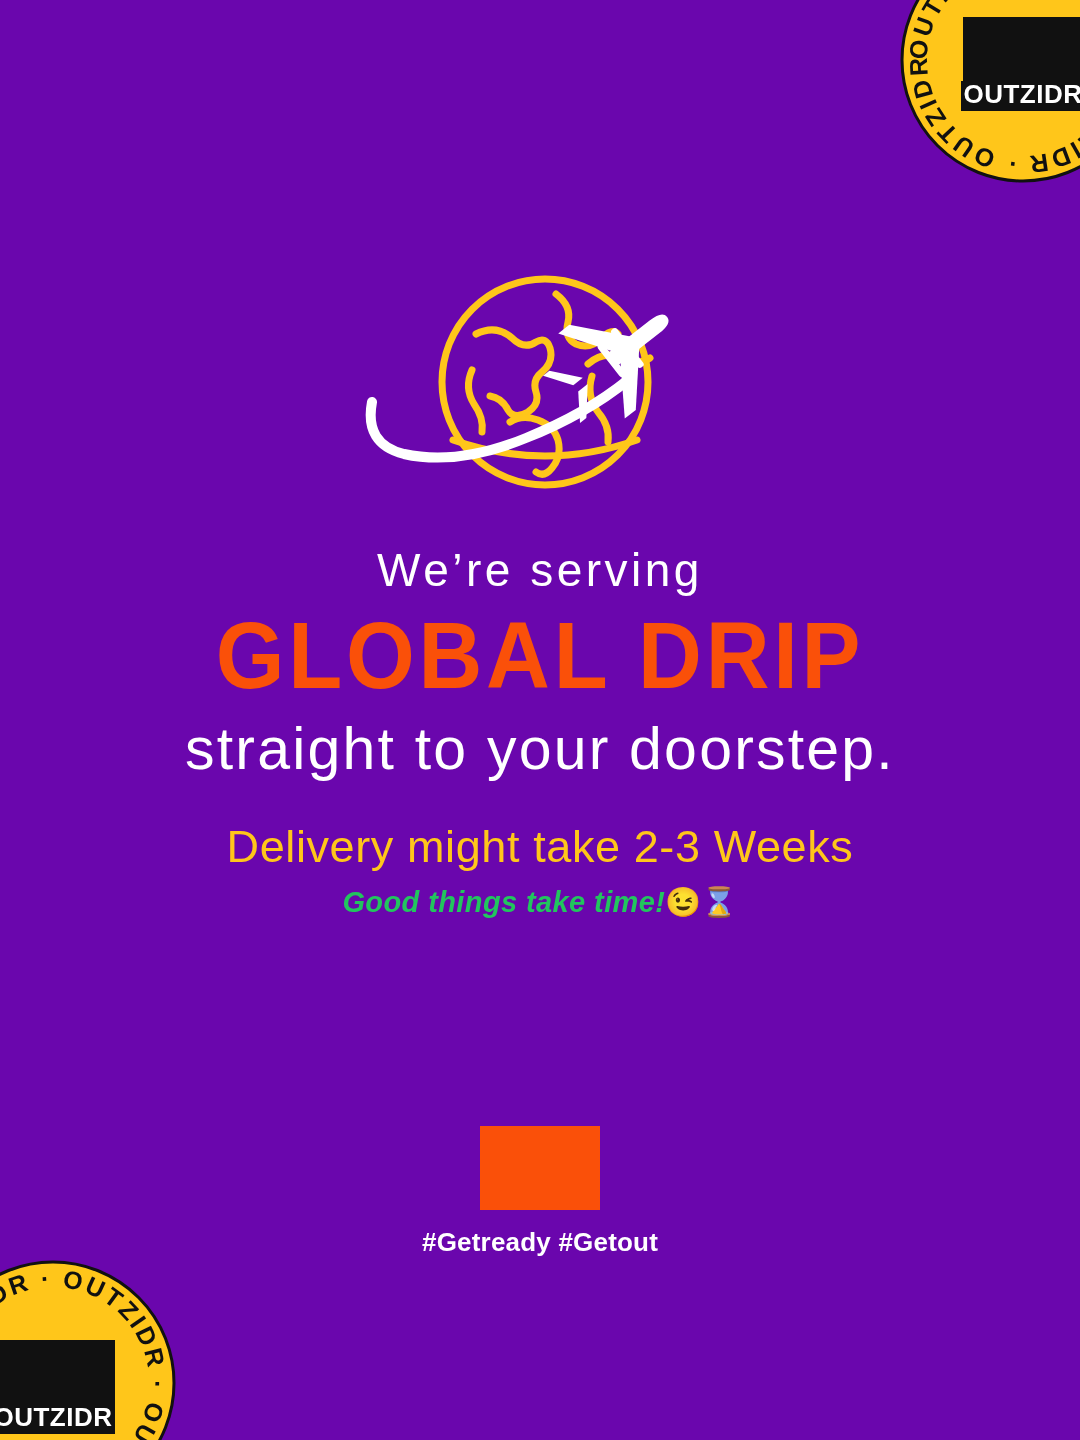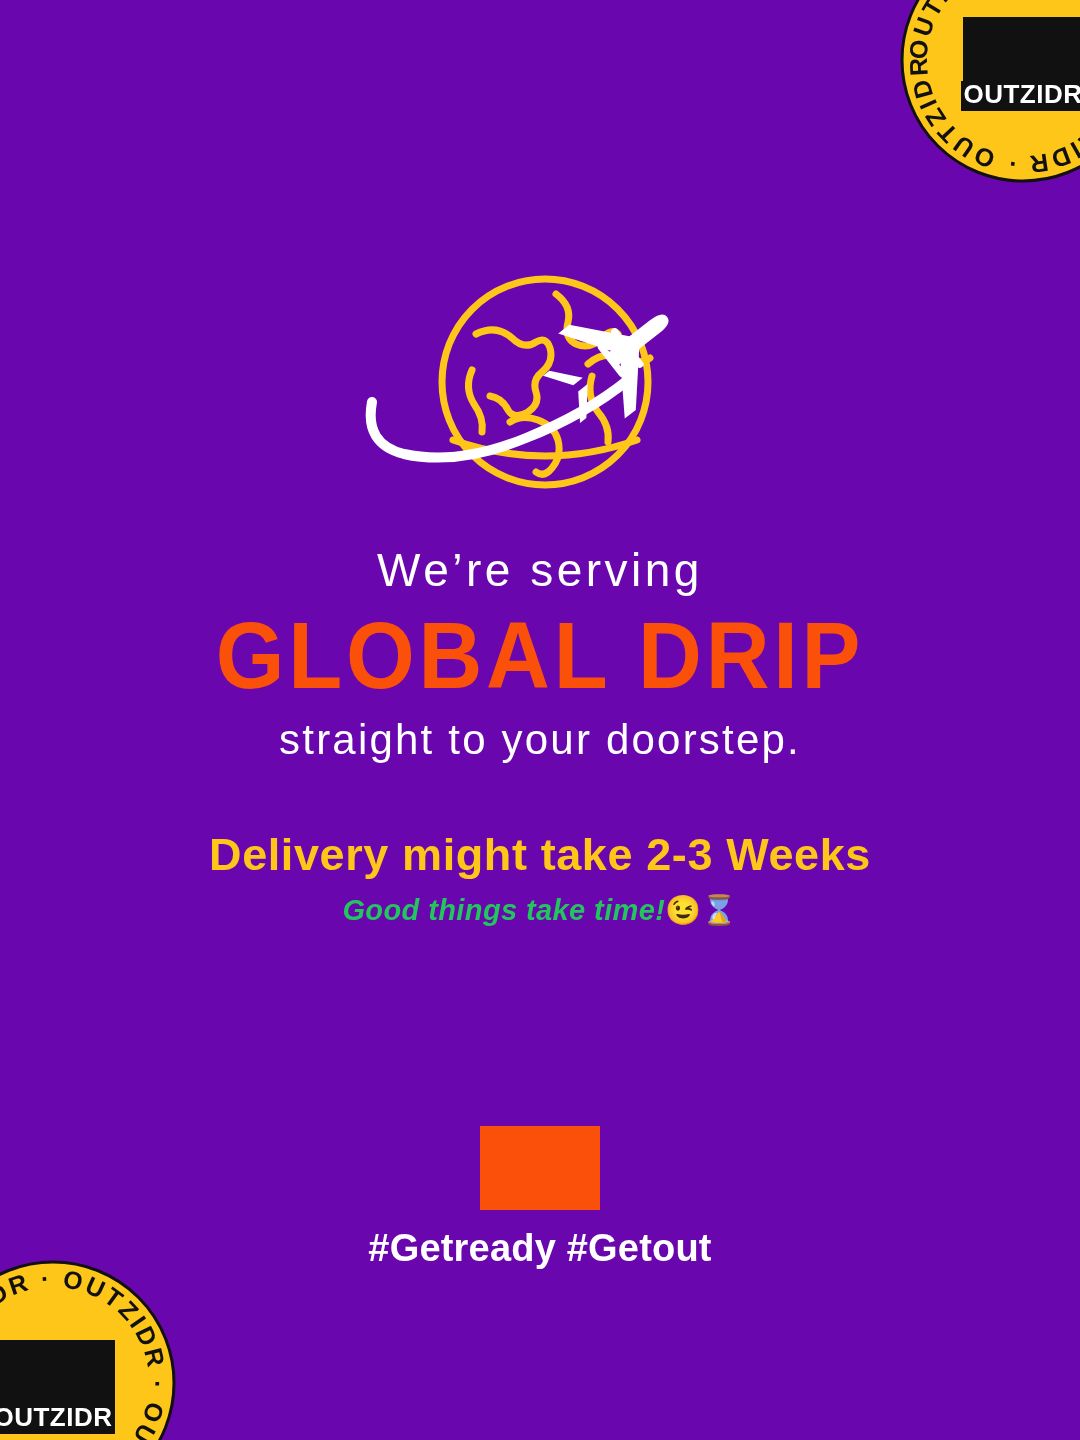--- a/index.html
+++ b/index.html
@@ -59,40 +59,40 @@
     font-size: 94px;
     font-weight: 900;
     letter-spacing: 4px;
     line-height: 1.0;
     margin: 12px 0 6px 0;
     transform: scaleX(0.94);
     font-stretch: condensed;
   }
   .line-doorstep {
     color: #FFFFFF;
-    font-size: 42px;
+    font-size: 59px;
     font-weight: 300;
     letter-spacing: 2.2px;
     line-height: 1.1;
     margin: 14px 0 0 0;
   }
 
   .delivery-block {
     position: absolute;
     top: 822px;
     left: 0;
     width: 1080px;
     text-align: center;
   }
   .line-delivery {
     color: #FFC61A;
     font-size: 45px;
-    font-weight: 700;
+    font-weight: 400;
     letter-spacing: 0.6px;
-    margin: 8px;
+    margin: 0;
     line-height: 1.1;
   }
   .line-goodthings {
     color: #22c55e;
     font-size: 29px;
     font-weight: 700;
     font-style: italic;
     letter-spacing: 0.4px;
     margin: 14px 0 0 0;
     line-height: 1.15;
@@ -109,21 +109,21 @@
   }
   .zmark {
     width: 124px;
     height: 88px;
     margin: 0 auto;
     display: block;
   }
   .zmark svg { display: block; width: 100%; height: 100%; }
   .hashtags {
     color: #FFFFFF;
-    font-size: 38px;
+    font-size: 26px;
     font-weight: 700;
     letter-spacing: 0.2px;
     margin: 16px 0 0 0;
     line-height: 1.1;
   }
 </style>
 </head>
 <body>
 
 <div class="poster">

